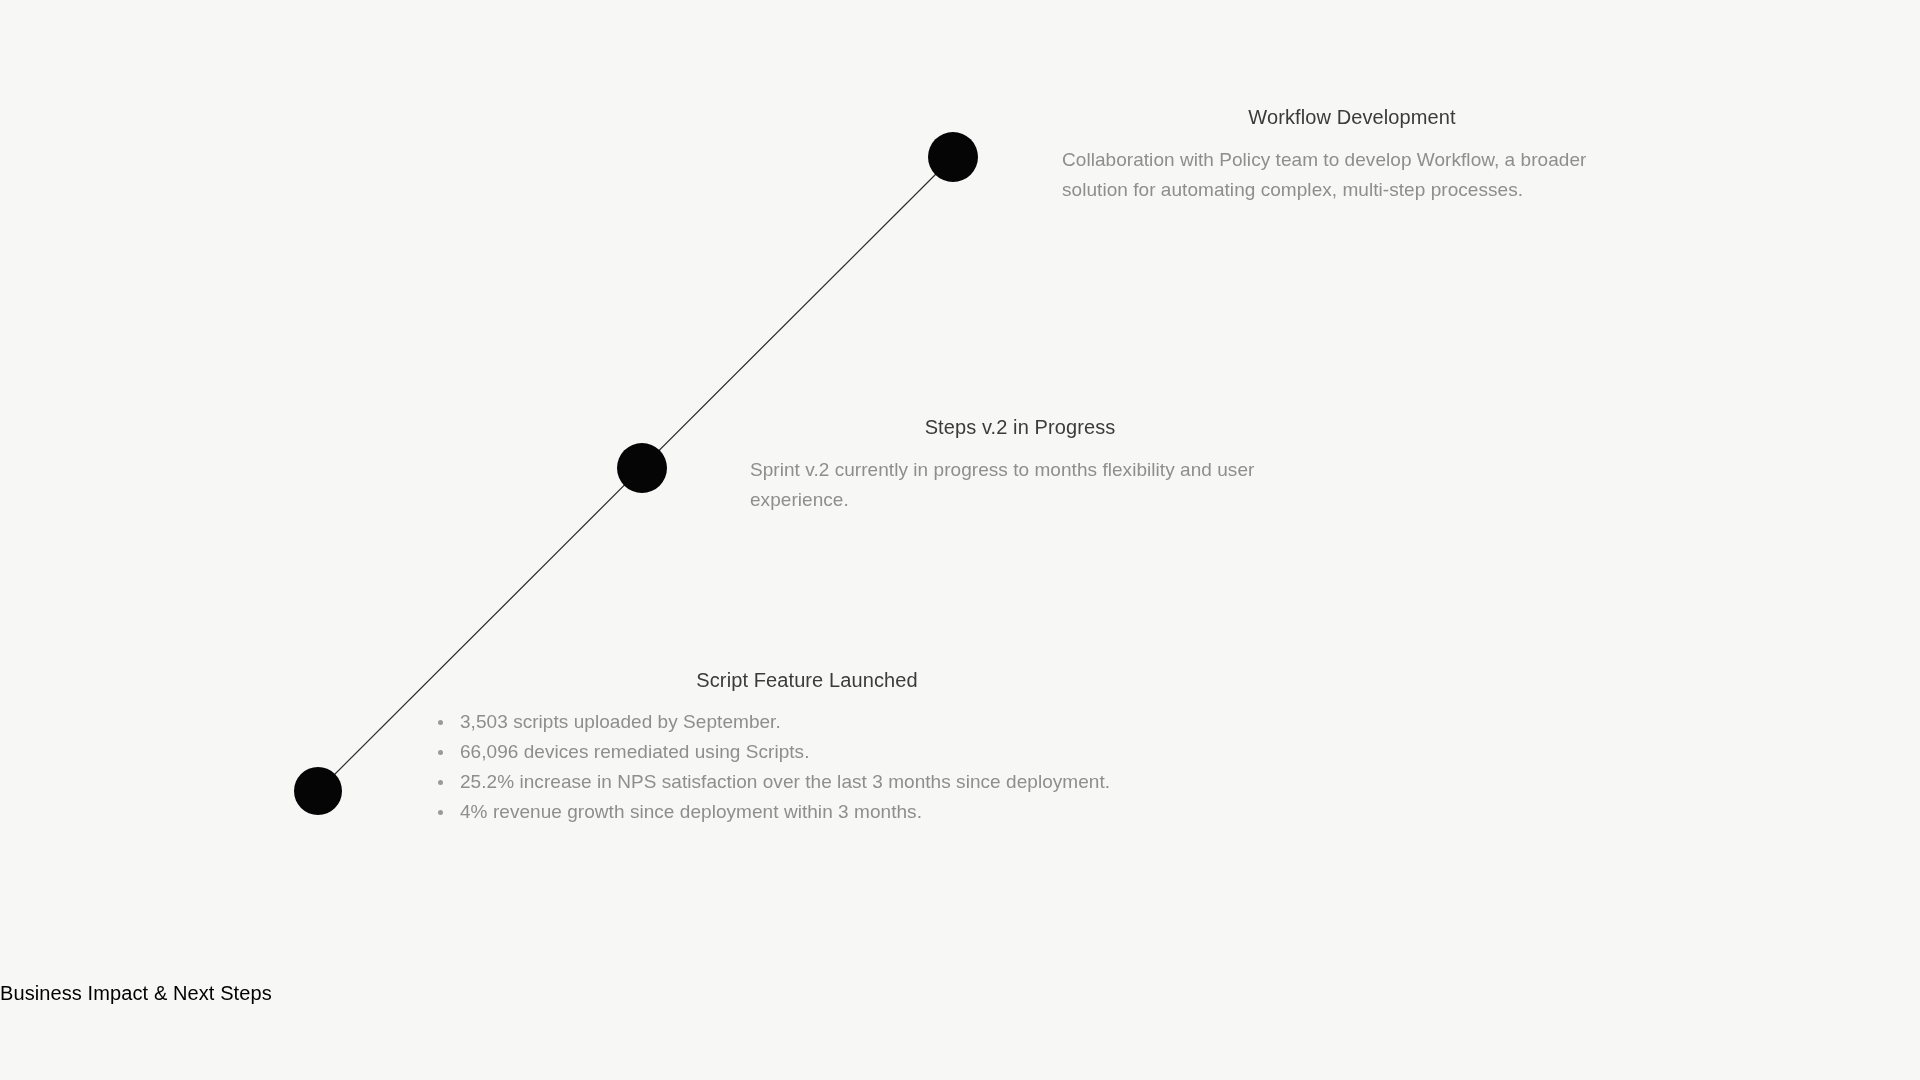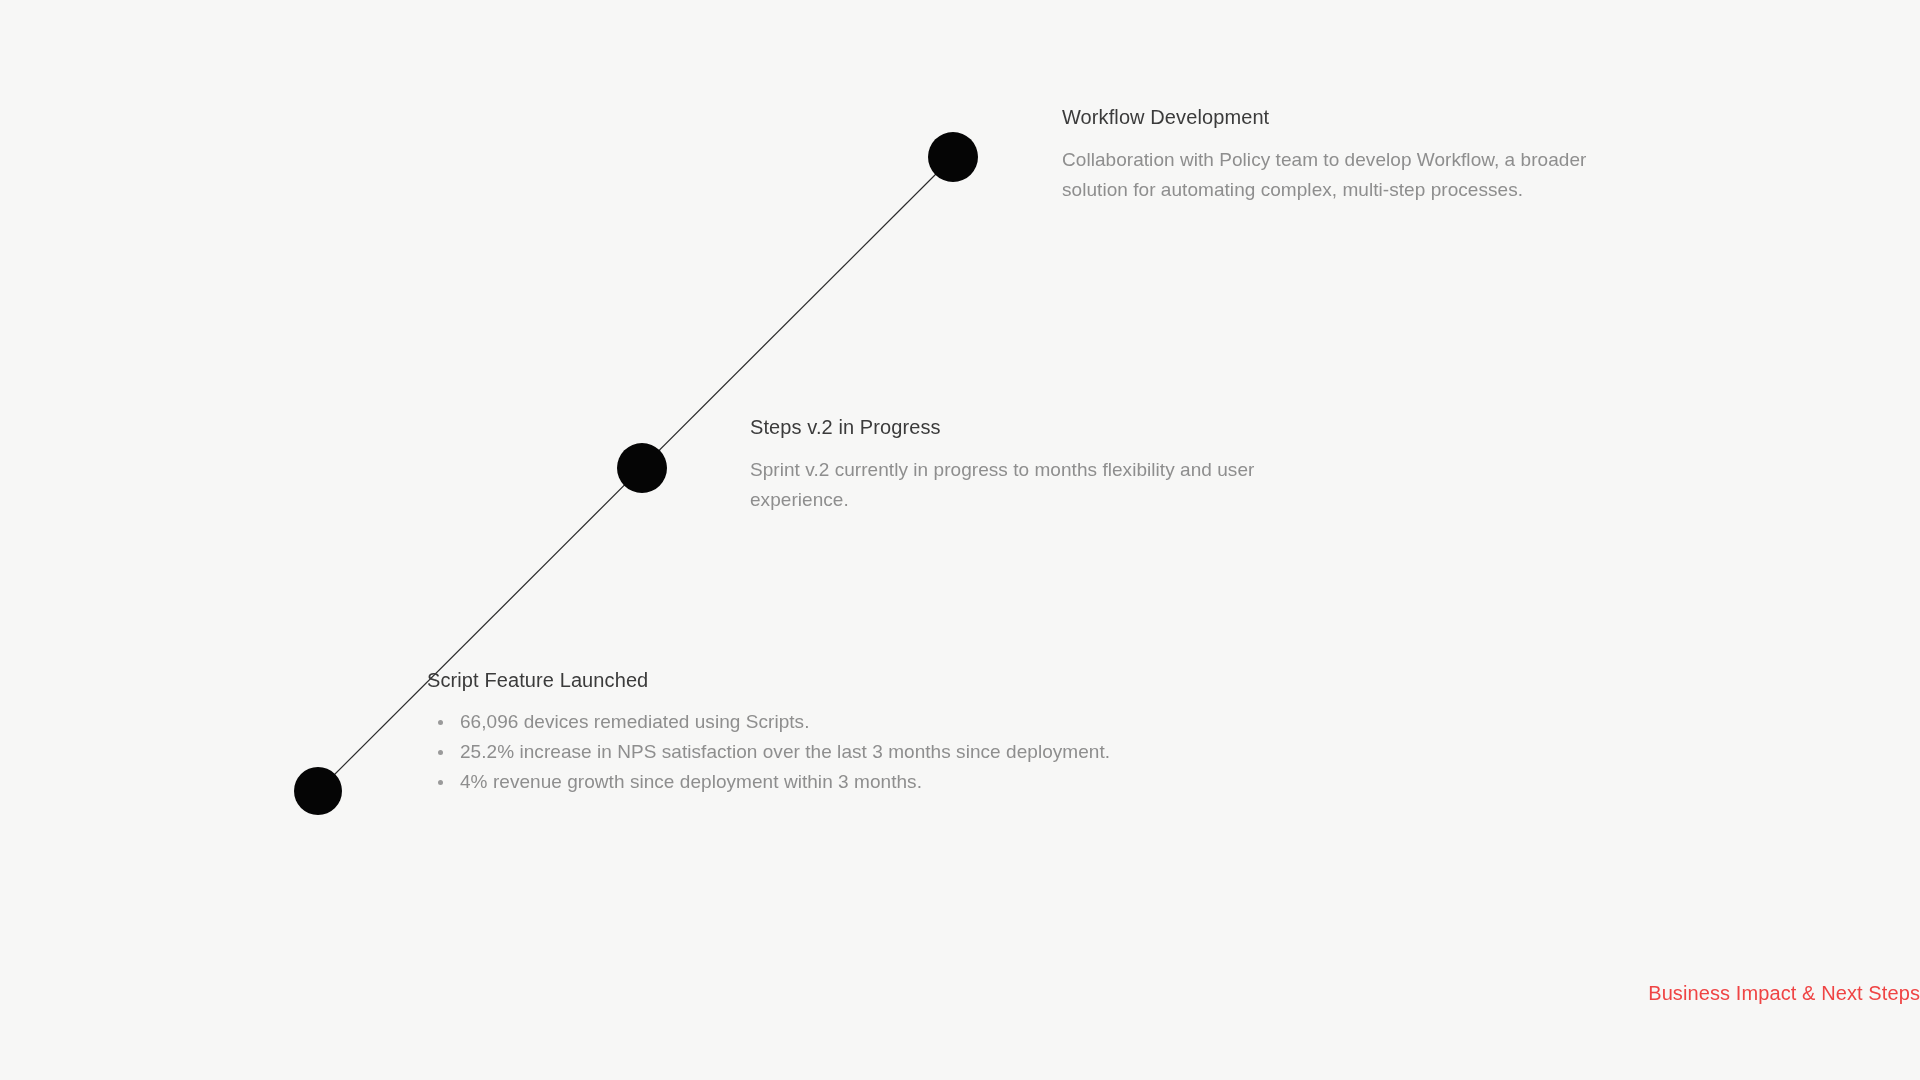--- a/index.html
+++ b/index.html
@@ -47,20 +47,21 @@
     position: absolute;
   }
   .milestone-title {
     font-size: 20px;
     line-height: 26px;
     color: #3b3b3b;
     font-weight: 400;
     letter-spacing: 0.1px;
     margin: 0;
     white-space: nowrap;
+    text-align: center;
   }
   .milestone-desc {
     font-size: 19px;
     line-height: 30px;
     color: #8e8e8e;
     font-weight: 400;
     margin: 15px 0 0 0;
     letter-spacing: 0.05px;
   }
   .milestone-list {
@@ -86,24 +87,24 @@
     border-radius: 50%;
     background: #9a9a9a;
   }
 
   
   #footer-caption {
     position: absolute;
     left: 0;
     top: 980px;
     width: 1920px;
-    text-align: right;
+    text-align: left;
     font-size: 20px;
     line-height: 26px;
-    color: #ef4444;
+    color: #000000;
     letter-spacing: 0.1px;
   }
 
   
   #block-workflow   { left: 1062px; top: 104px;  width: 580px; }
   #block-sprint     { left:  750px; top: 414px;  width: 540px; }
   #block-script     { left:  427px; top: 667px;  width: 760px; }
 </style>
 </head>
 <body style="background: rgb(247, 247, 246);">
@@ -128,20 +129,24 @@
   <div class="milestone-block" id="block-sprint">
     <div class="milestone-title">Steps v.2 in Progress</div>
     <p class="milestone-desc">Sprint v.2 currently in progress to months flexibility and user experience.</p>
   </div>
 
   <div class="milestone-block" id="block-script">
     <div class="milestone-title">Script Feature Launched</div>
     <ul class="milestone-list" id="script-bullet-list">
       <li>
         <span class="bullet-dot"></span>
+        <span>3,503 scripts uploaded by September.</span>
+      </li>
+      <li>
+        <span class="bullet-dot"></span>
         <span>66,096 devices remediated using Scripts.</span>
       </li>
       <li>
         <span class="bullet-dot"></span>
         <span>25.2% increase in NPS satisfaction over the last 3 months since deployment.</span>
       </li>
       <li>
         <span class="bullet-dot"></span>
         <span>4% revenue growth since deployment within 3 months.</span>
       </li>

